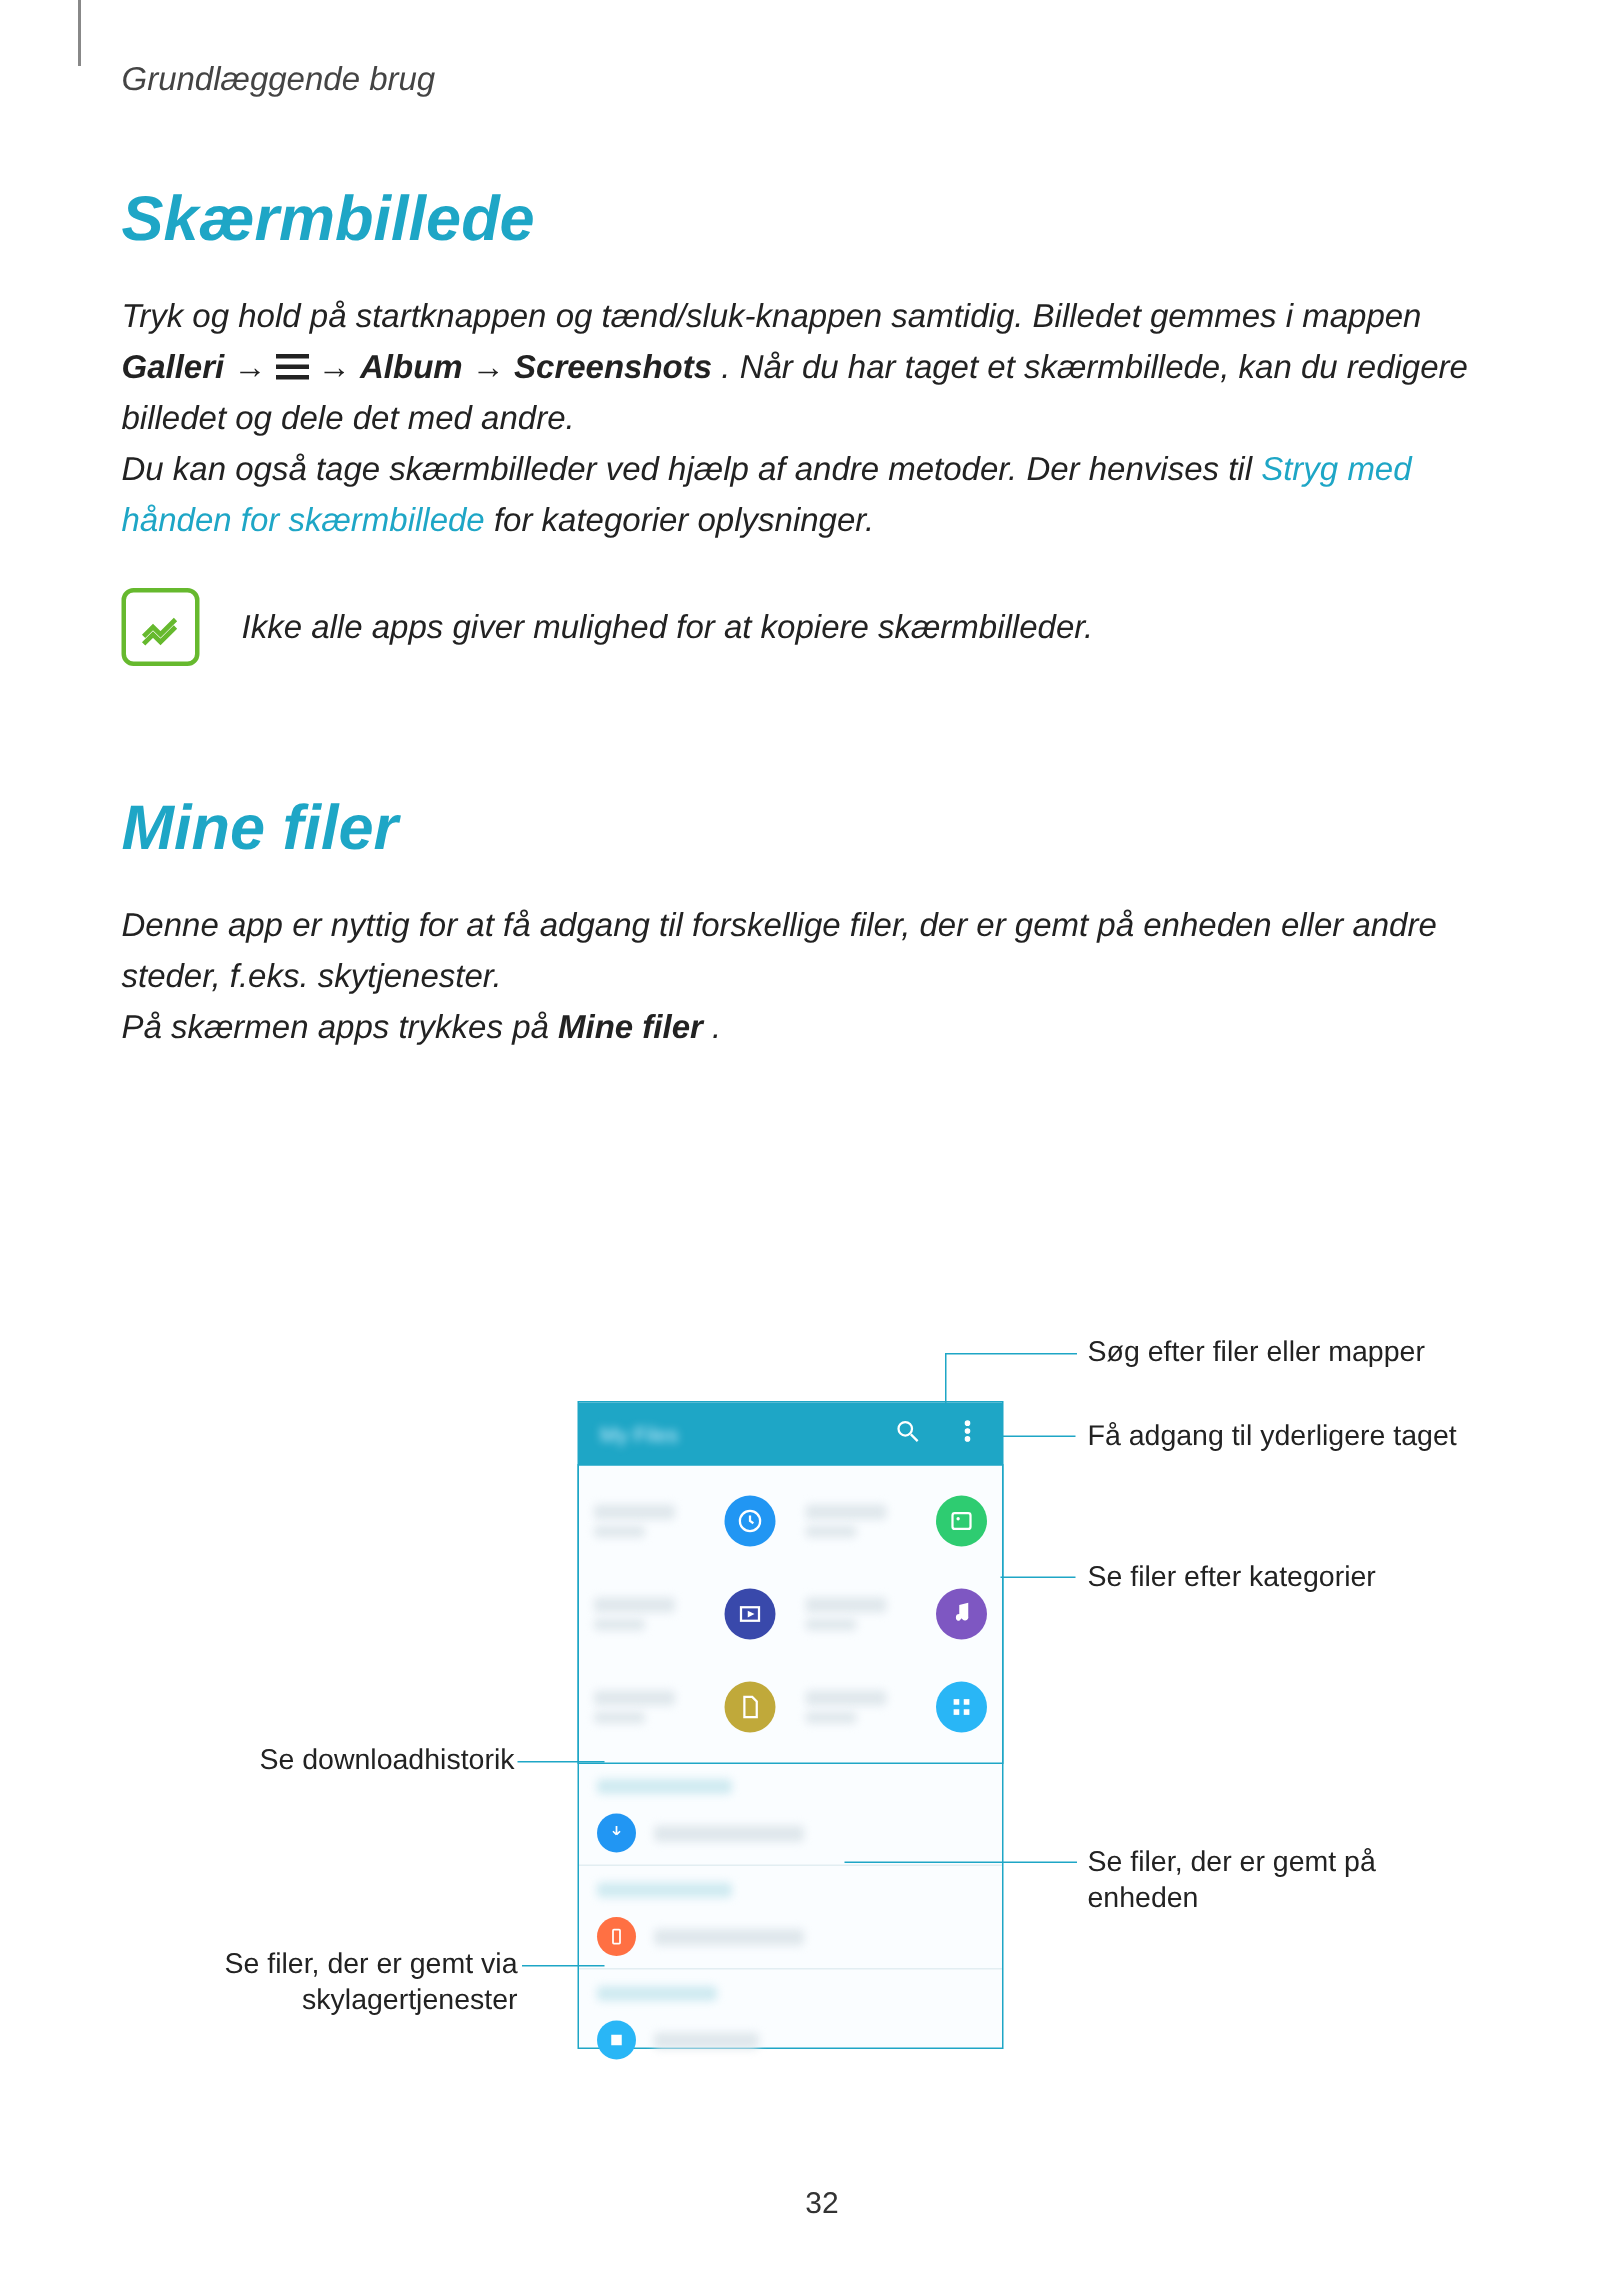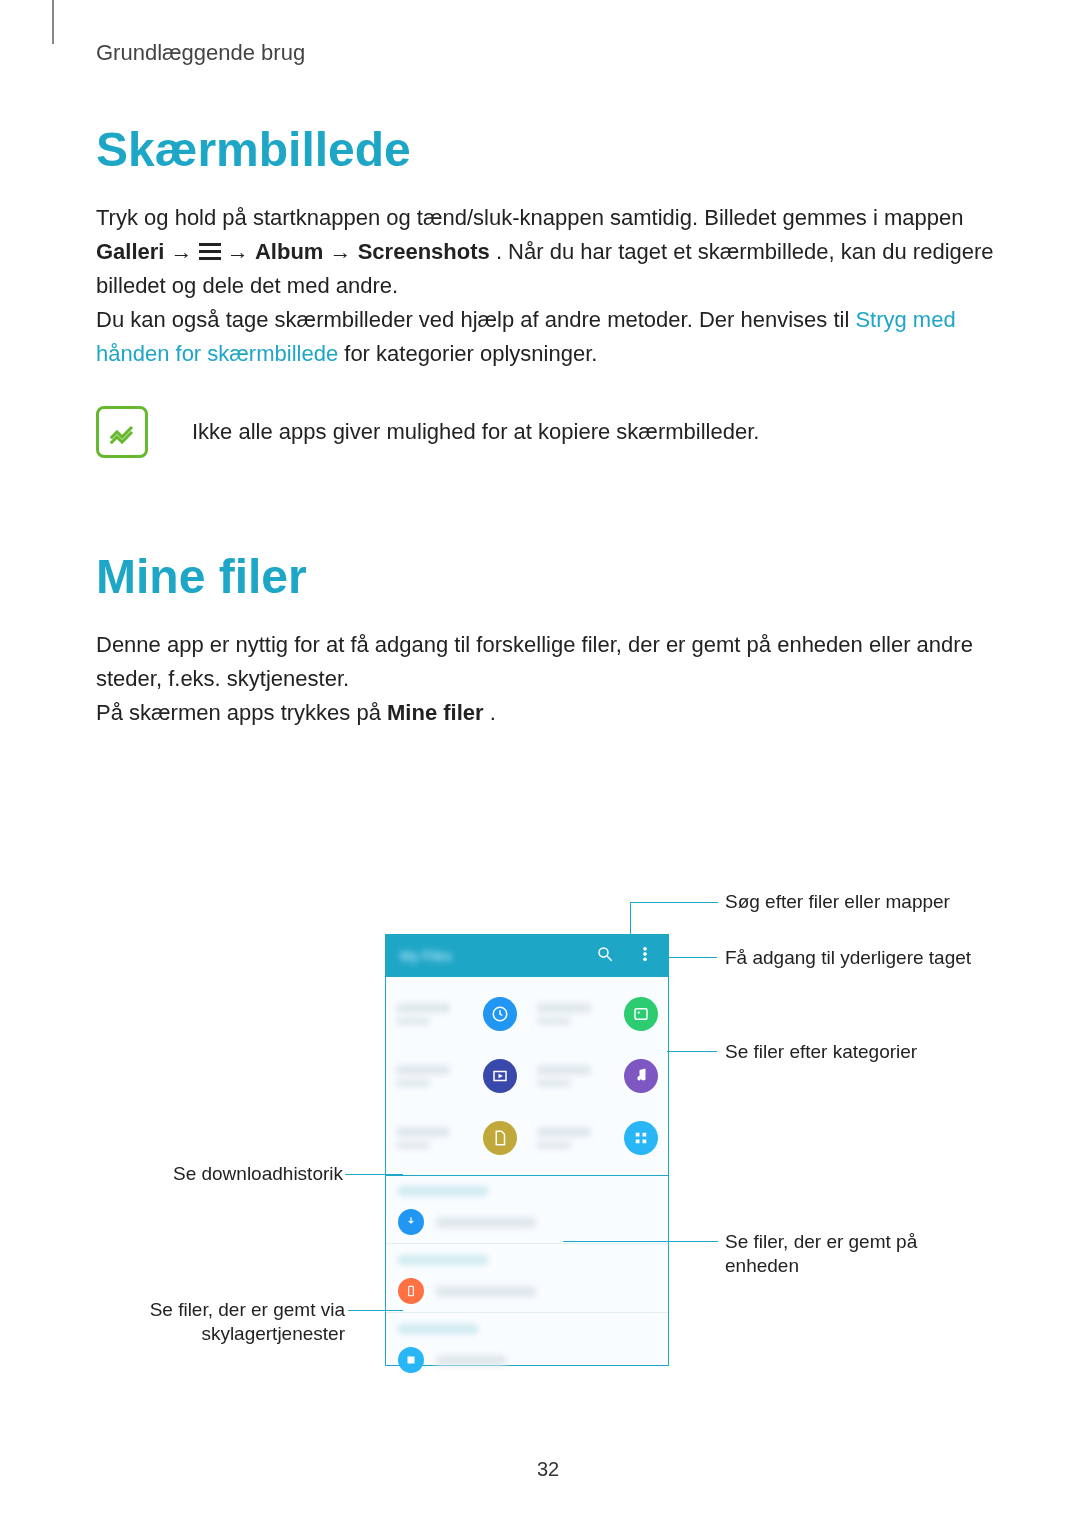--- a/index.html
+++ b/index.html
@@ -13,31 +13,32 @@
     box-sizing:border-box;
   }
   .pageframe{
     position:absolute;
     left:52px;top:0;
     width:4px;height:44px;
     border-left:2px solid #888;
   }
   .content{
     position:absolute;
-    left:96px;top:40px;
+    left:81px;top:40px;
     width:900px;
+    font-style:italic;
   }
   .breadcrumb{
     font-size:22px;
     color:#444;
     margin-bottom:56px;
   }
   h1{
     color:#1ea6c6;
-    font-size:48px;
+    font-size:42px;
     font-weight:600;
     margin:0 0 24px 0;
   }
   h1.second{ margin-top:84px; }
   .p{
     font-size:22px;
     line-height:34px;
     color:#222;
   }
   .p .b{font-weight:700;}
@@ -186,21 +187,21 @@
     <span> for kategorier oplysninger.</span>
   </div>
 
   <div class="note-row">
     <div class="note-icon">
       <svg viewBox="0 0 24 24">
           <path d="M3 17l5-5 4 4 8-8" fill="none" stroke="#66b92e" stroke-width="2.5"></path>
           <path d="M3 21l5-5 4 4 8-8" fill="none" stroke="#66b92e" stroke-width="2.5"></path>
         </svg>
     </div>
-    <div class="p" style="margin:16px;">Ikke alle apps giver mulighed for at kopiere skærmbilleder.</div>
+    <div class="p" style="margin:0;">Ikke alle apps giver mulighed for at kopiere skærmbilleder.</div>
   </div>
 
   <h1 class="second">Mine filer</h1>
 
   <div class="p">Denne app er nyttig for at få adgang til forskellige filer, der er gemt på enheden eller andre steder, f.eks. skytjenester.</div>
 
   <div class="p">
     <span>På skærmen apps trykkes på </span>
     <span class="b">Mine filer</span>
     <span>.</span>

